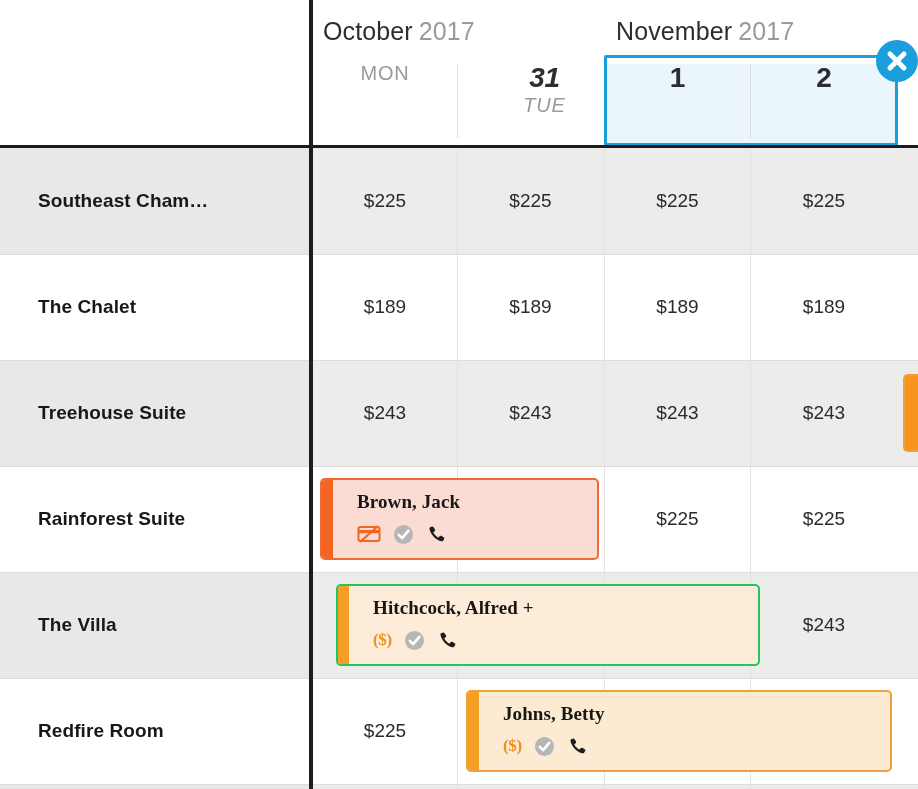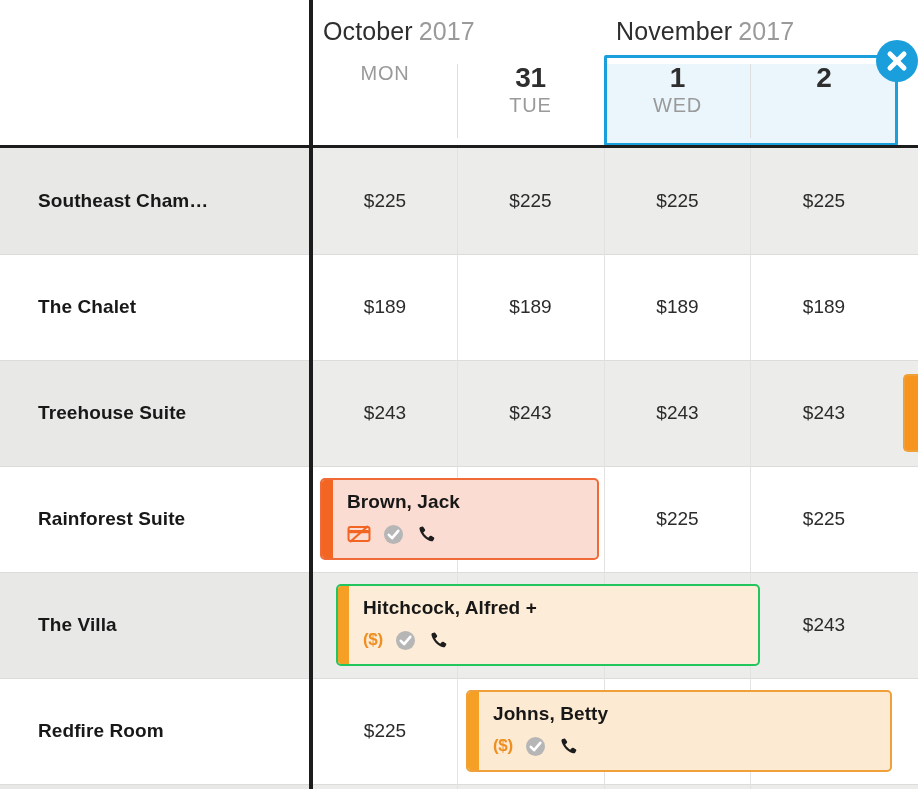--- a/index.html
+++ b/index.html
@@ -181,22 +181,23 @@
     z-index: 14;
   }
   .booking .bar {
     position: absolute;
     left: 0; top: 0; bottom: 0;
     width: 11px;
   }
   .booking .body {
     position: absolute;
     left: 11px; right: 0; top: 0; bottom: 0;
-    padding: 10px 0 0 14px;
+    padding: 10px 0 0 24px;
     box-sizing: border-box;
+    font-family: Liberation Serif, serif;
   }
   .booking .guest {
     font-size: 19px;
     font-weight: bold;
     color: #171717;
     letter-spacing: 0.1px;
     white-space: nowrap;
     line-height: 24px;
   }
   .booking .icons {
@@ -238,28 +239,27 @@
       <span class="m-name">November</span><span class="m-year">2017</span>
     </div>
 
     <div class="sel-col-tint" style="left:604px; top:64px; width:293px; height:81px;"></div>
 
     <div class="day-head" style="left:313px; width:144px;">
       <div class="day-dow">MON</div>
     </div>
     <div class="day-sep" style="left:457px;"></div>
 
-    <div class="day-head" style="left:458px; width:145px;">
+    <div class="day-head" style="left:472px; width:145px;font-style:italic;">
       <div class="day-num">31</div>
       <div class="day-dow">TUE</div>
     </div>
 
     <div class="day-head" style="left:605px; width:145px;">
       <div class="day-num">1</div>
-      <div class="day-dow">WED</div>
     </div>
     <div class="day-sep" style="left:750px;"></div>
 
     <div class="day-head" style="left:751px; width:146px;">
       <div class="day-num">2</div>
     </div>
 
     <div class="sel-box" style="left:604px; top:55px; width:294px; height:91px;"></div>
 
     <button class="close-btn" style="left:876px; top:40px;" aria-label="close">

